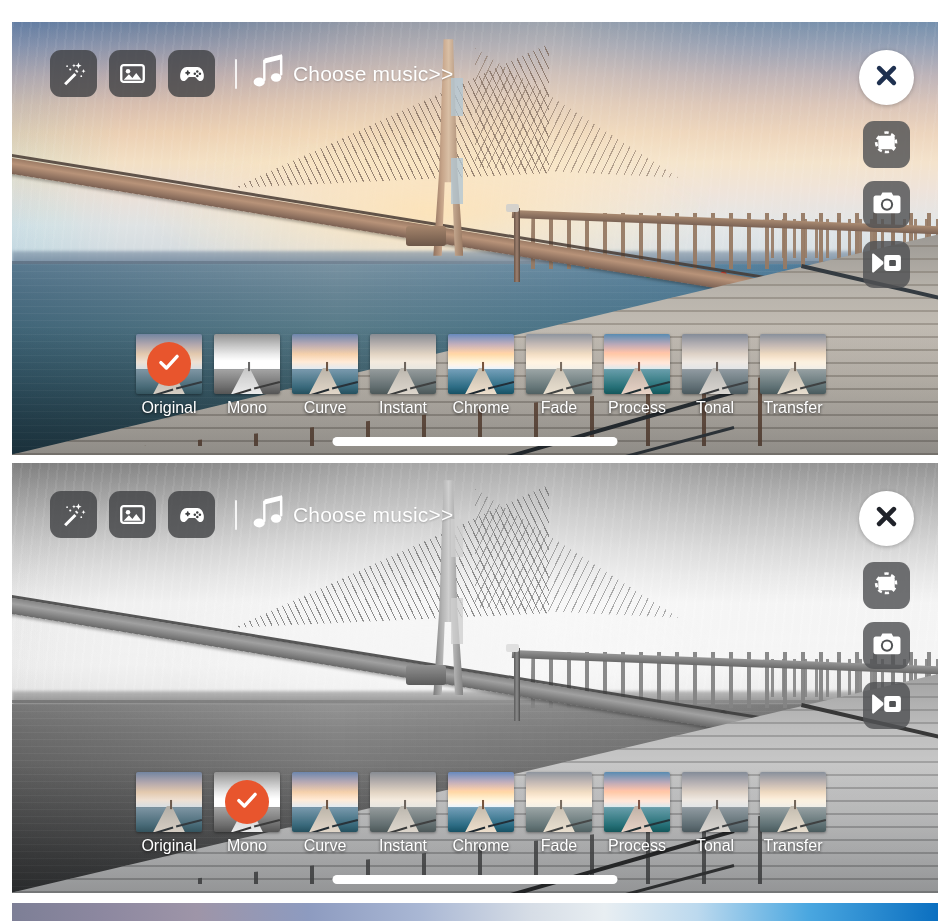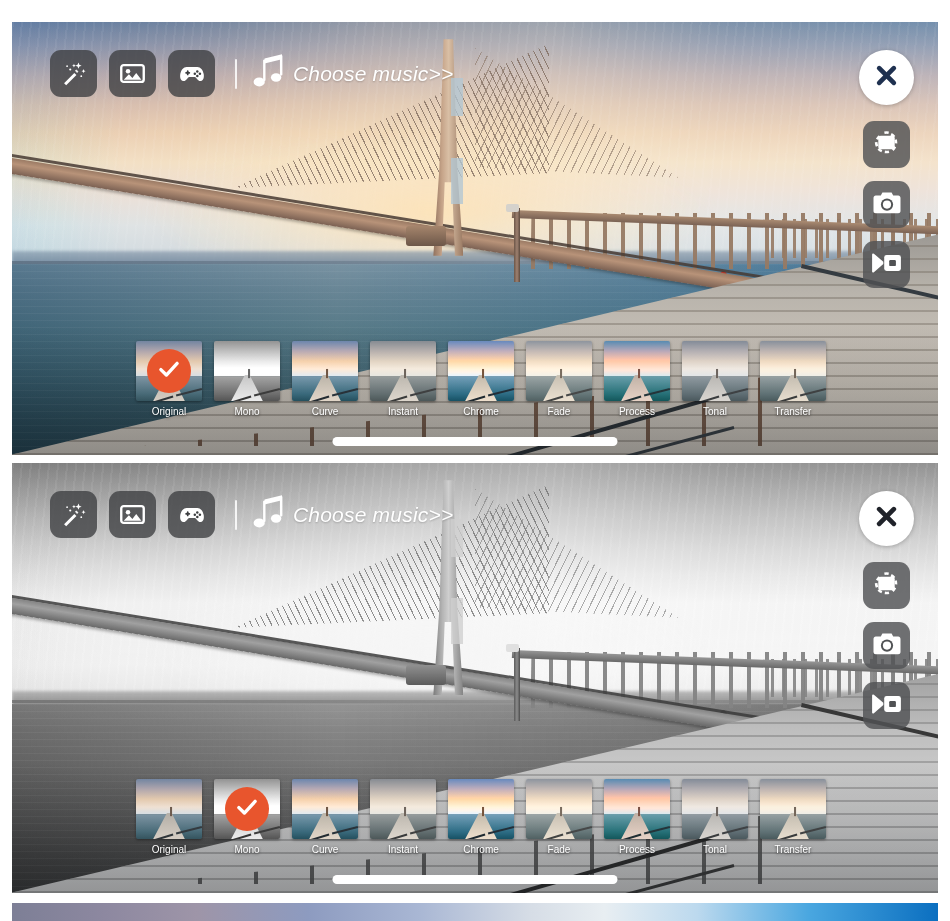--- a/index.html
+++ b/index.html
@@ -266,21 +266,20 @@
   #panel-3 .sky::after{ display:none; }
 
   
   .toolbar{
     position:absolute;
     left:38px; top:28px;
     display:flex;
     align-items:center;
     gap:12px;
     z-index:6;
-    font-style:italic;
   }
   .tool-btn{
     width:47px; height:47px;
     border-radius:11px;
     background: rgba(60,62,64,.78);
     display:flex; align-items:center; justify-content:center;
     cursor:pointer;
   }
   .tool-btn svg{ display:block; }
 
@@ -398,21 +397,21 @@
     border-radius:50%;
     background:#e8552d;
     display:none;
     align-items:center; justify-content:center;
   }
   .filter-item.selected .check-overlay{ display:flex; }
 
   .filter-label{
     margin-top:5px;
     color:#ffffff;
-    font-size:10px;
+    font-size:16px;
     text-shadow: 0 1px 3px rgba(0,0,0,.75);
     white-space:nowrap;
   }
 
   
   .home-indicator{
     position:absolute;
     left:50%;
     transform: translateX(-50%);
     bottom:9px;

